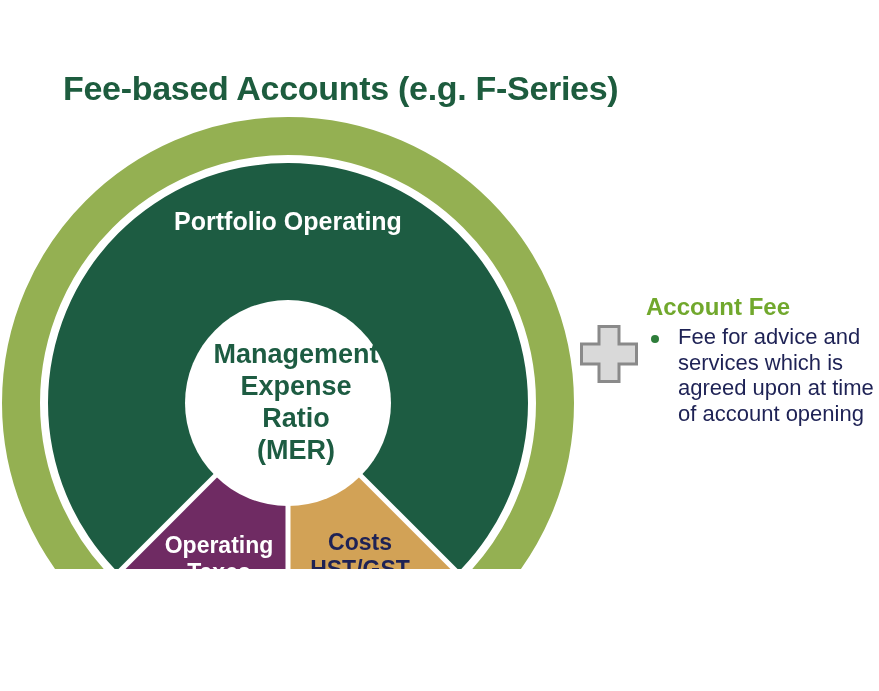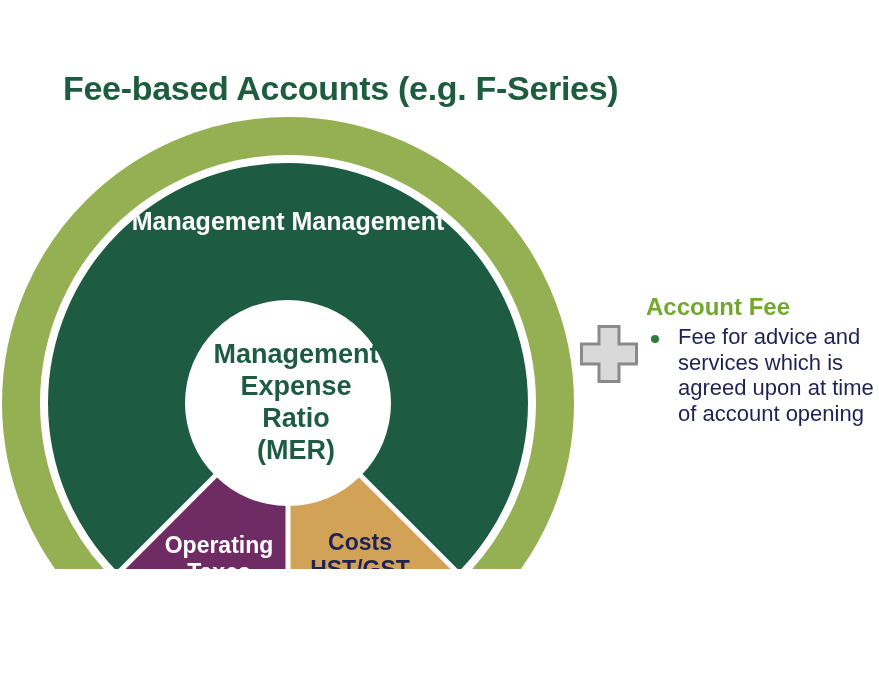--- a/index.html
+++ b/index.html
@@ -57,21 +57,21 @@
 
     <g stroke="#ffffff" stroke-width="5">
       <line x1="288" y1="403" x2="118.3" y2="572.7"></line>
       <line x1="288" y1="403" x2="288" y2="643"></line>
       <line x1="288" y1="403" x2="457.7" y2="572.7"></line>
     </g>
 
     <circle cx="288" cy="403" r="103" fill="#ffffff"></circle>
   </svg>
 
-  <div class="abs seg-label portfolio-label">Management Management</div>
+  <div class="abs seg-label portfolio-label">Portfolio Operating</div>
   <div class="abs seg-label mer-label">Management
 Expense
 Ratio
 (MER)</div>
   <div class="abs seg-label operating-label">Operating
 Taxes</div>
   <div class="abs seg-label taxes-label">Costs
 HST/GST</div>
 
   <svg class="abs plus-icon" viewBox="0 0 58 58" xmlns="http://www.w3.org/2000/svg">

